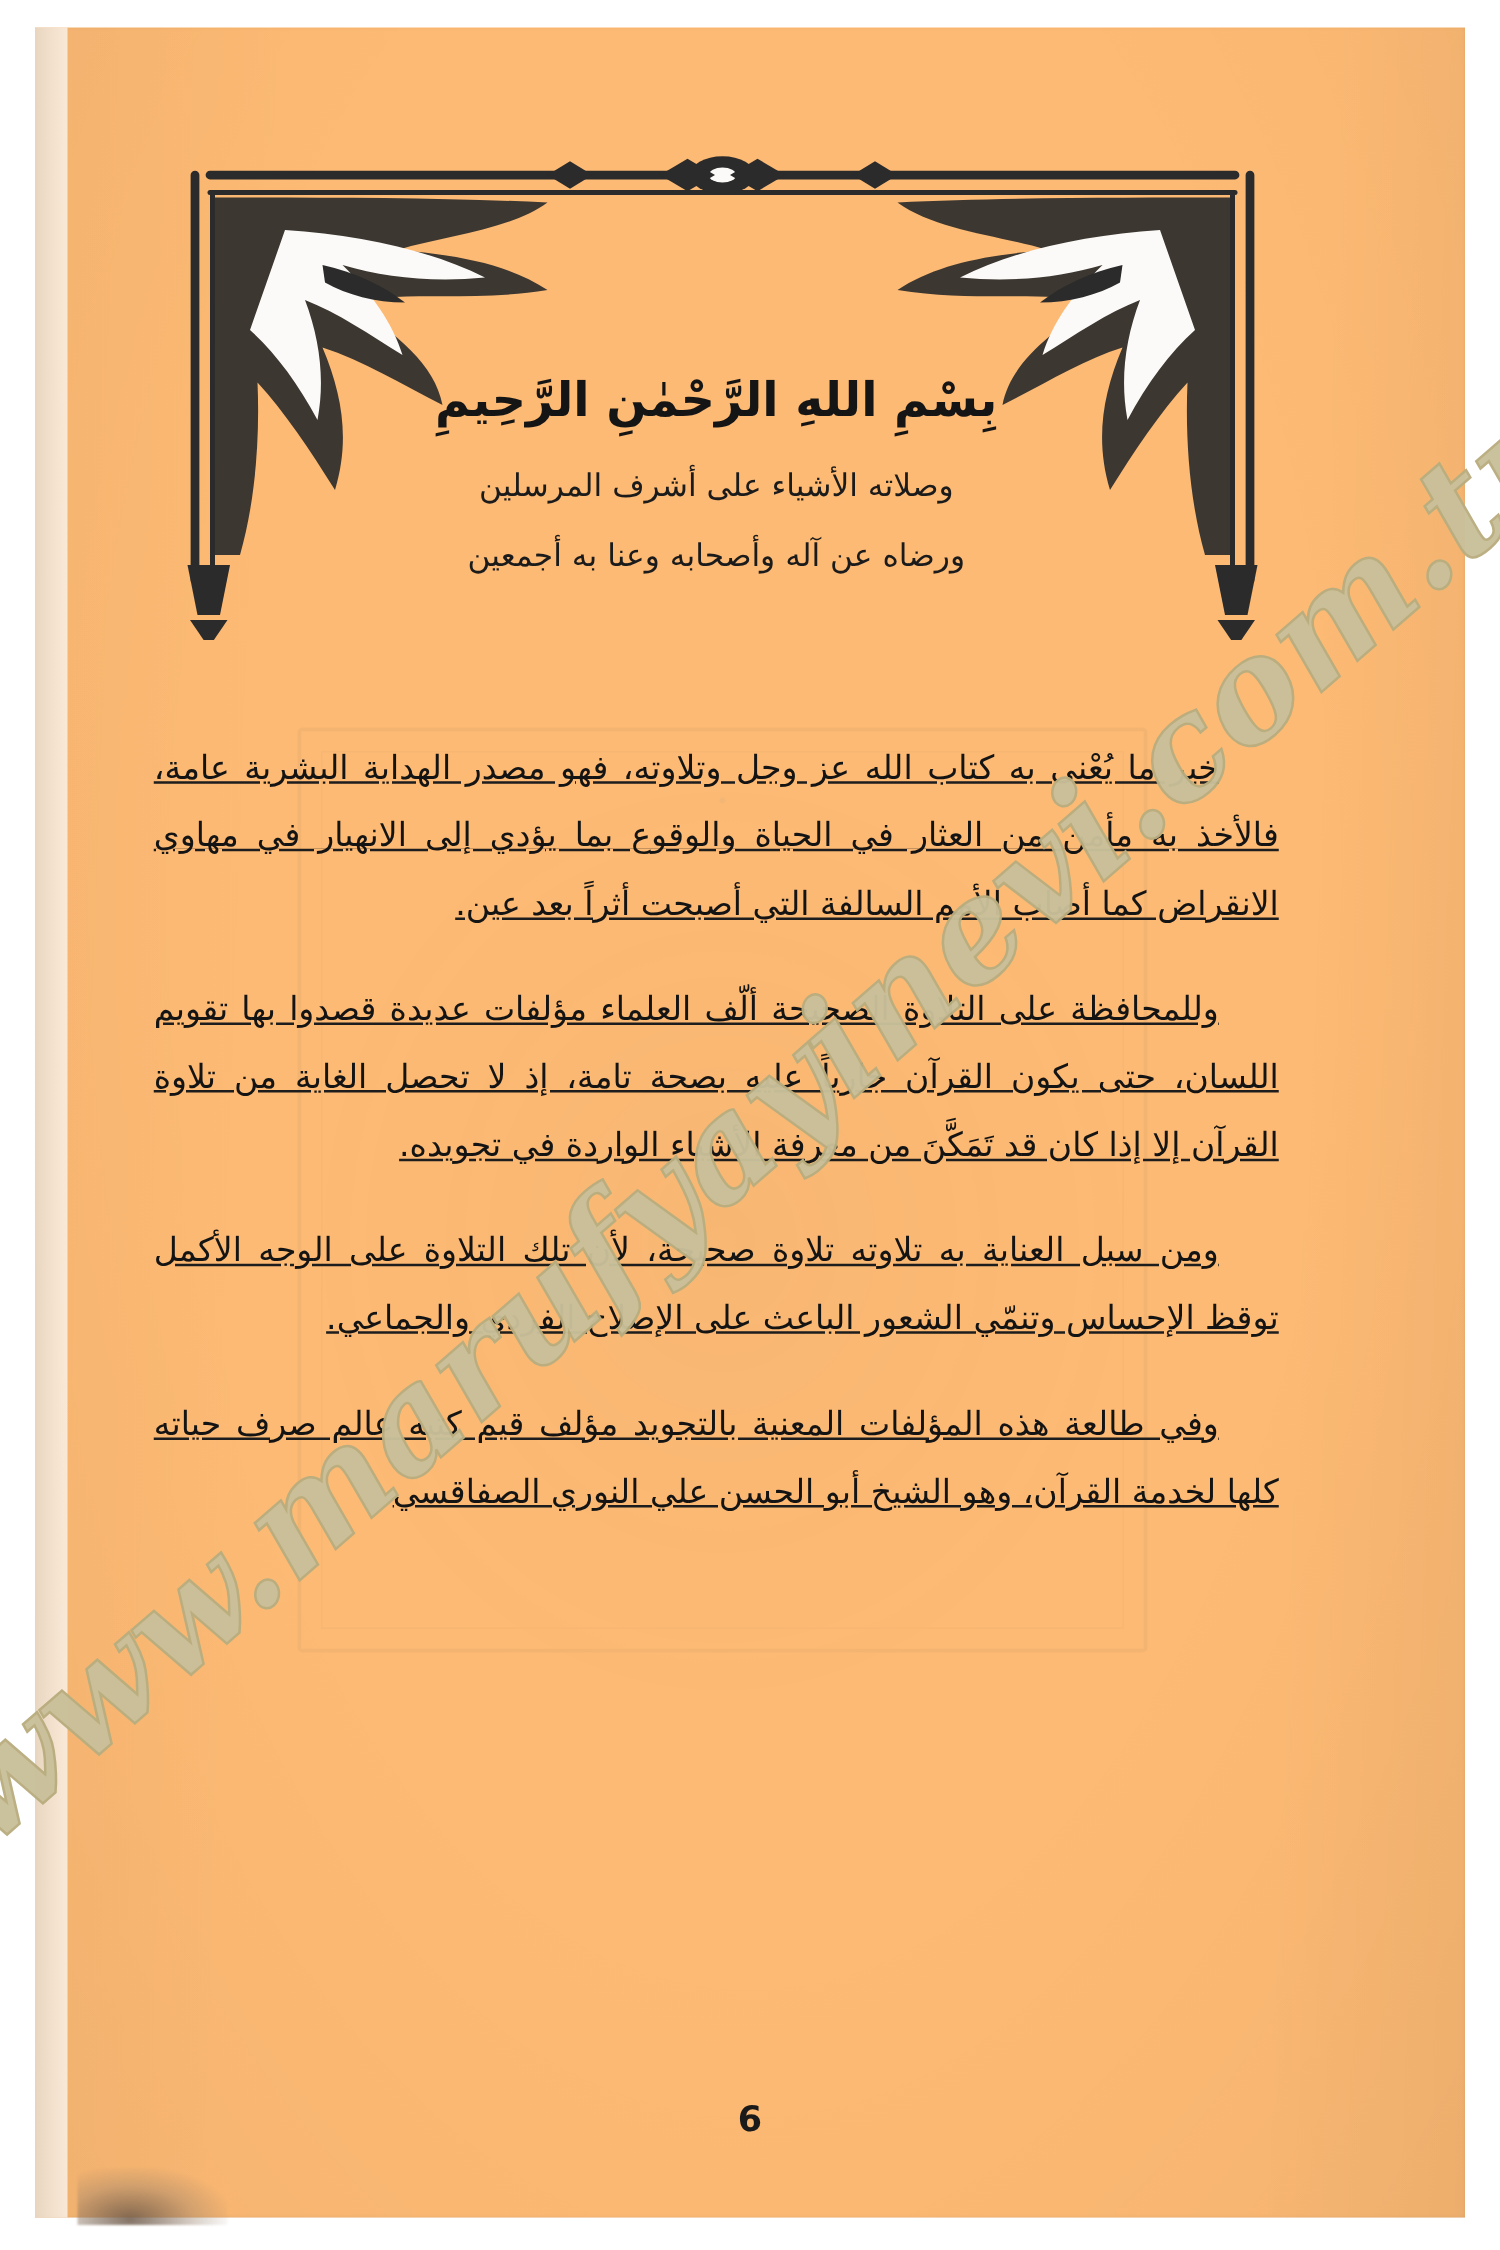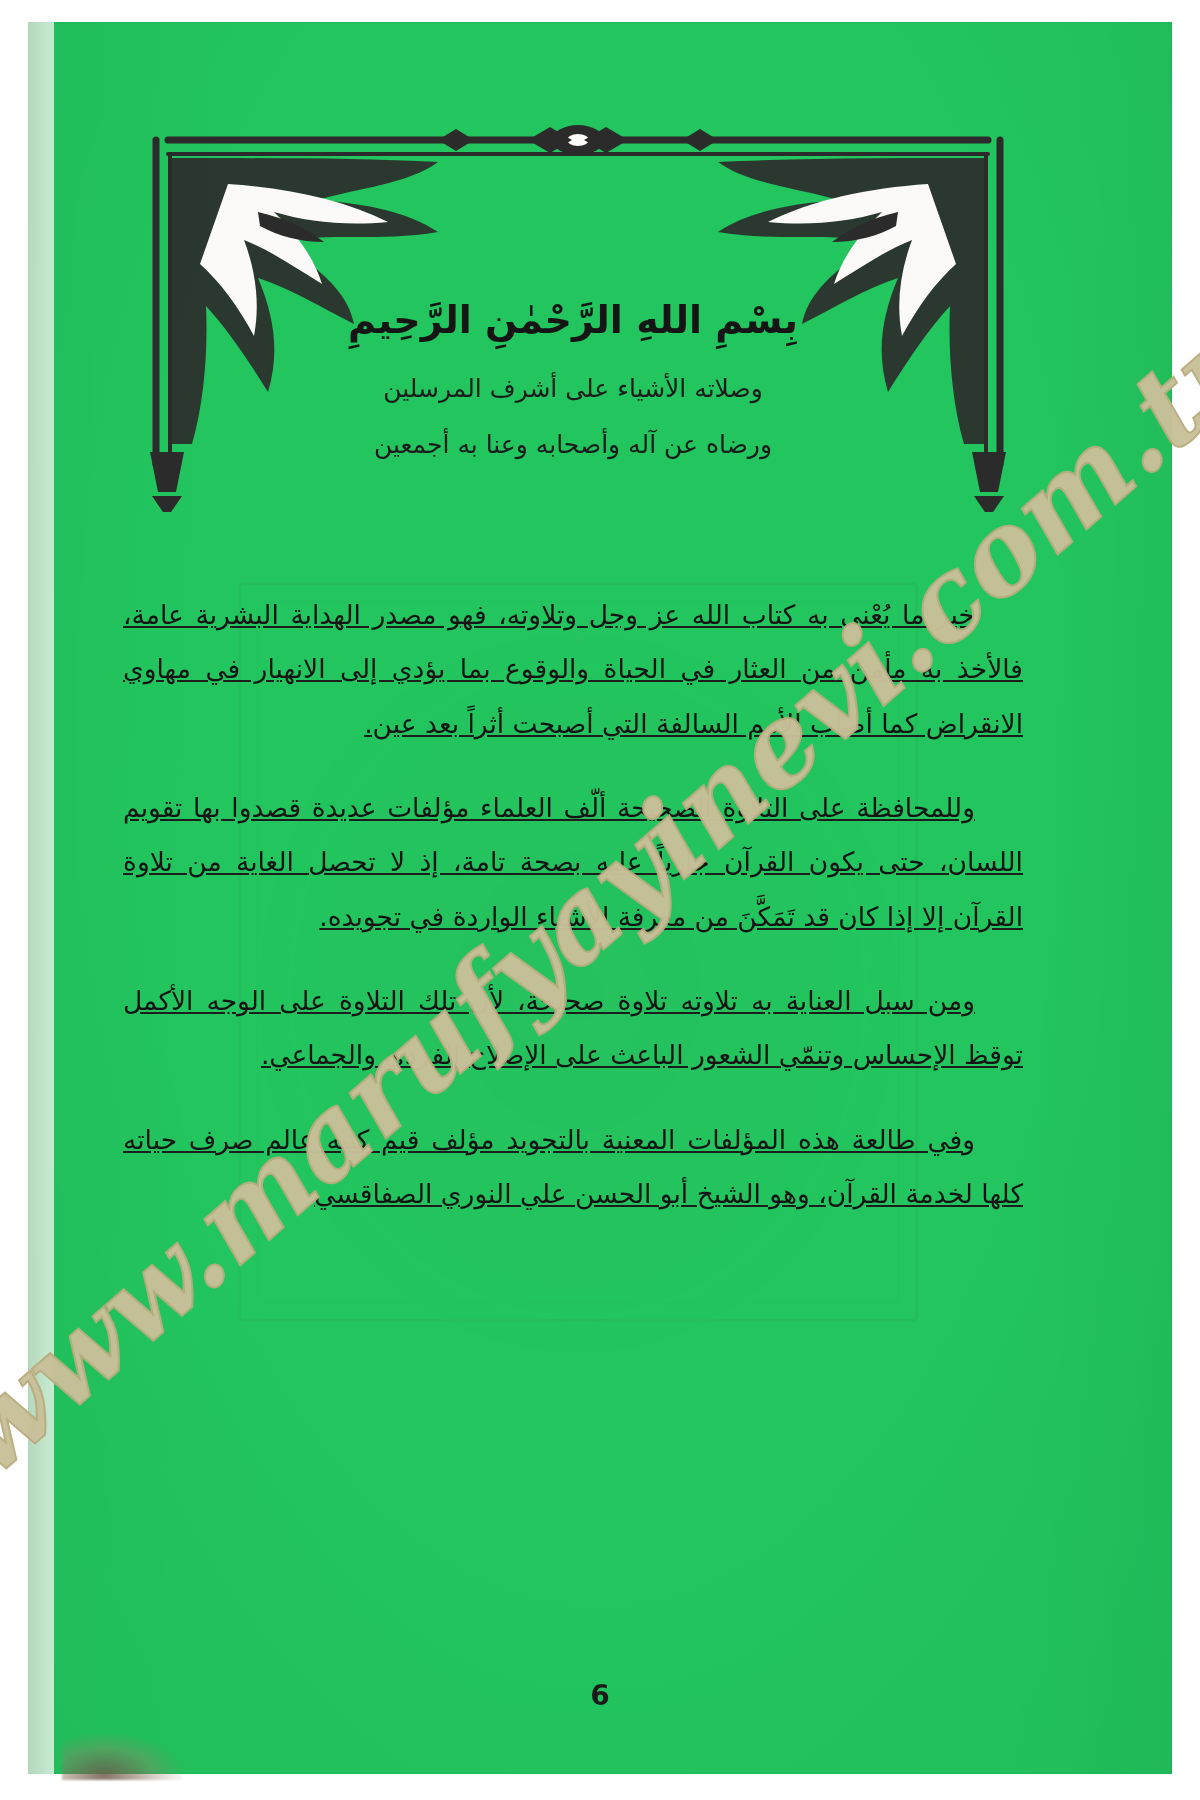--- a/index.html
+++ b/index.html
@@ -15,21 +15,21 @@
     font-family: "DejaVu Sans", sans-serif;
   }
 
   
   .page-sheet {
     position: absolute;
     left: 28px;
     top: 22px;
     width: 1144px;
     height: 1752px;
-    background: #22c55e;
+    background: #fdba74;
     box-shadow: 0 0 3px rgba(0,0,0,0.08) inset;
   }
   .page-sheet:before {
     
     content: "";
     position: absolute;
     inset: 0;
     background:
       radial-gradient(ellipse at 50% 40%, rgba(255,255,255,0.0) 55%, rgba(0,0,0,0.035) 100%),
       linear-gradient(92deg, rgba(0,0,0,0.02) 0%, rgba(0,0,0,0) 18%, rgba(0,0,0,0) 86%, rgba(0,0,0,0.03) 100%);

